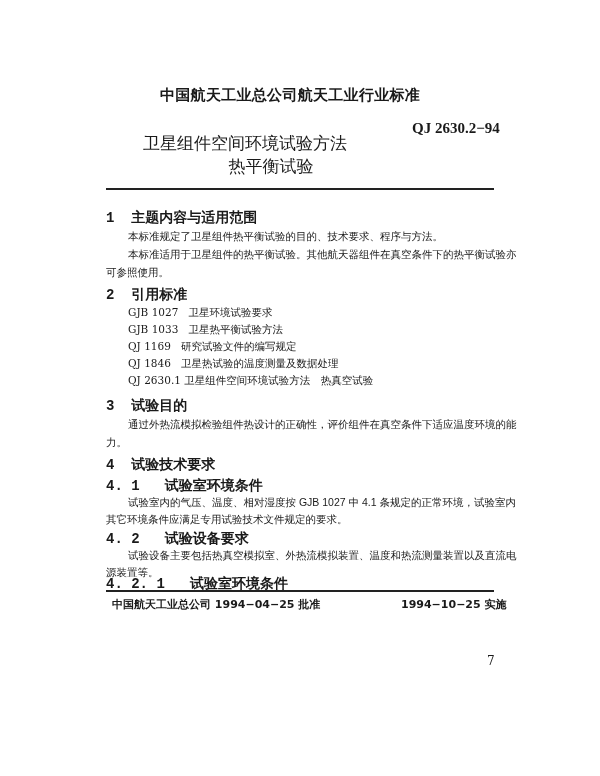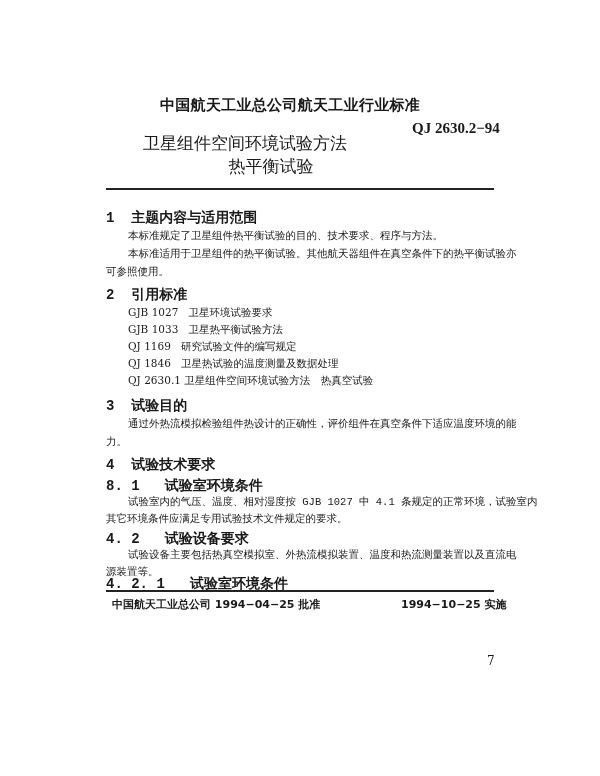--- a/index.html
+++ b/index.html
@@ -1,31 +1,31 @@
 <!DOCTYPE html>
 <html><head>
   <meta charset="utf-8">
   <style>
     html, body { margin: 0; padding: 0; background: #ffffff; }
     body { width: 600px; height: 776px; position: relative; overflow: hidden;
            font-family: "DejaVu Serif", "Liberation Serif", serif; color: #1a1a1a; }
     .abs { position: absolute; }
-    .org { left: 160px; top: 96px; font-size: 15px; font-weight: bold;
+    .org { left: 160px; top: 86px; font-size: 15px; font-weight: bold;
            font-family: Liberation Sans, sans-serif; letter-spacing: 0.3px; }
     .code { left: 412px; top: 120px; font-size: 15px; font-weight: bold;
             font-family: "Liberation Serif", serif; }
     .title1 { left: 0; width: 490px; top: 132px; text-align: center;
               font-size: 17px; font-family: "DejaVu Sans", sans-serif; }
     .title2 { left: 0; width: 542px; top: 155px; text-align: center;
               font-size: 17px; font-family: "DejaVu Sans", sans-serif; }
     .rule { left: 106px; width: 388px; height: 1.5px; background: #222; }
     .rule.top { top: 188px; }
     .rule.bottom { top: 590px; }
     .h { font-size: 14px; font-weight: bold; font-family: Liberation Mono, monospace; }
-    .p { font-size: 10.5px; line-height: 18px; font-family: Liberation Mono, monospace; }
+    .p { font-size: 10.5px; line-height: 18px; font-family: Liberation Sans, sans-serif; }
     .ref { font-size: 10.5px; font-family: "DejaVu Serif", serif; }
     .footer { font-size: 11px; font-weight: bold; font-family: "DejaVu Sans", sans-serif; }
     .pageno { left: 487px; top: 654px; font-size: 12px; }
   </style>
 </head>
 <body>
 
 <div>
   <div class="abs org">中国航天工业总公司航天工业行业标准</div>
   <div class="abs code">QJ 2630.2−94</div>
@@ -64,21 +64,21 @@
     <span>3</span>&nbsp;&nbsp;<span>试验目的</span>
   </div>
   <div class="abs p" style="left:128px; top:415px;">通过外热流模拟检验组件热设计的正确性，评价组件在真空条件下适应温度环境的能</div>
   <div class="abs p" style="left:106px; top:433px;">力。</div>
 
   <div class="abs h" style="left:106px; top:456px;">
     <span>4</span>&nbsp;&nbsp;<span>试验技术要求</span>
   </div>
 
   <div class="abs h" style="left:106px; top:477px;">
-    <span>8. 1</span>&nbsp;&nbsp;&nbsp;<span>试验室环境条件</span>
+    <span>4. 1</span>&nbsp;&nbsp;&nbsp;<span>试验室环境条件</span>
   </div>
   <div class="abs p" style="left:128px; top:493px;">试验室内的气压、温度、相对湿度按 GJB 1027 中 4.1 条规定的正常环境，试验室内</div>
   <div class="abs p" style="left:106px; top:510px;">其它环境条件应满足专用试验技术文件规定的要求。</div>
 
   <div class="abs h" style="left:106px; top:530px;">
     <span>4. 2</span>&nbsp;&nbsp;&nbsp;<span>试验设备要求</span>
   </div>
   <div class="abs p" style="left:128px; top:546px;">试验设备主要包括热真空模拟室、外热流模拟装置、温度和热流测量装置以及直流电</div>
   <div class="abs p" style="left:106px; top:563px;">源装置等。</div>
 

